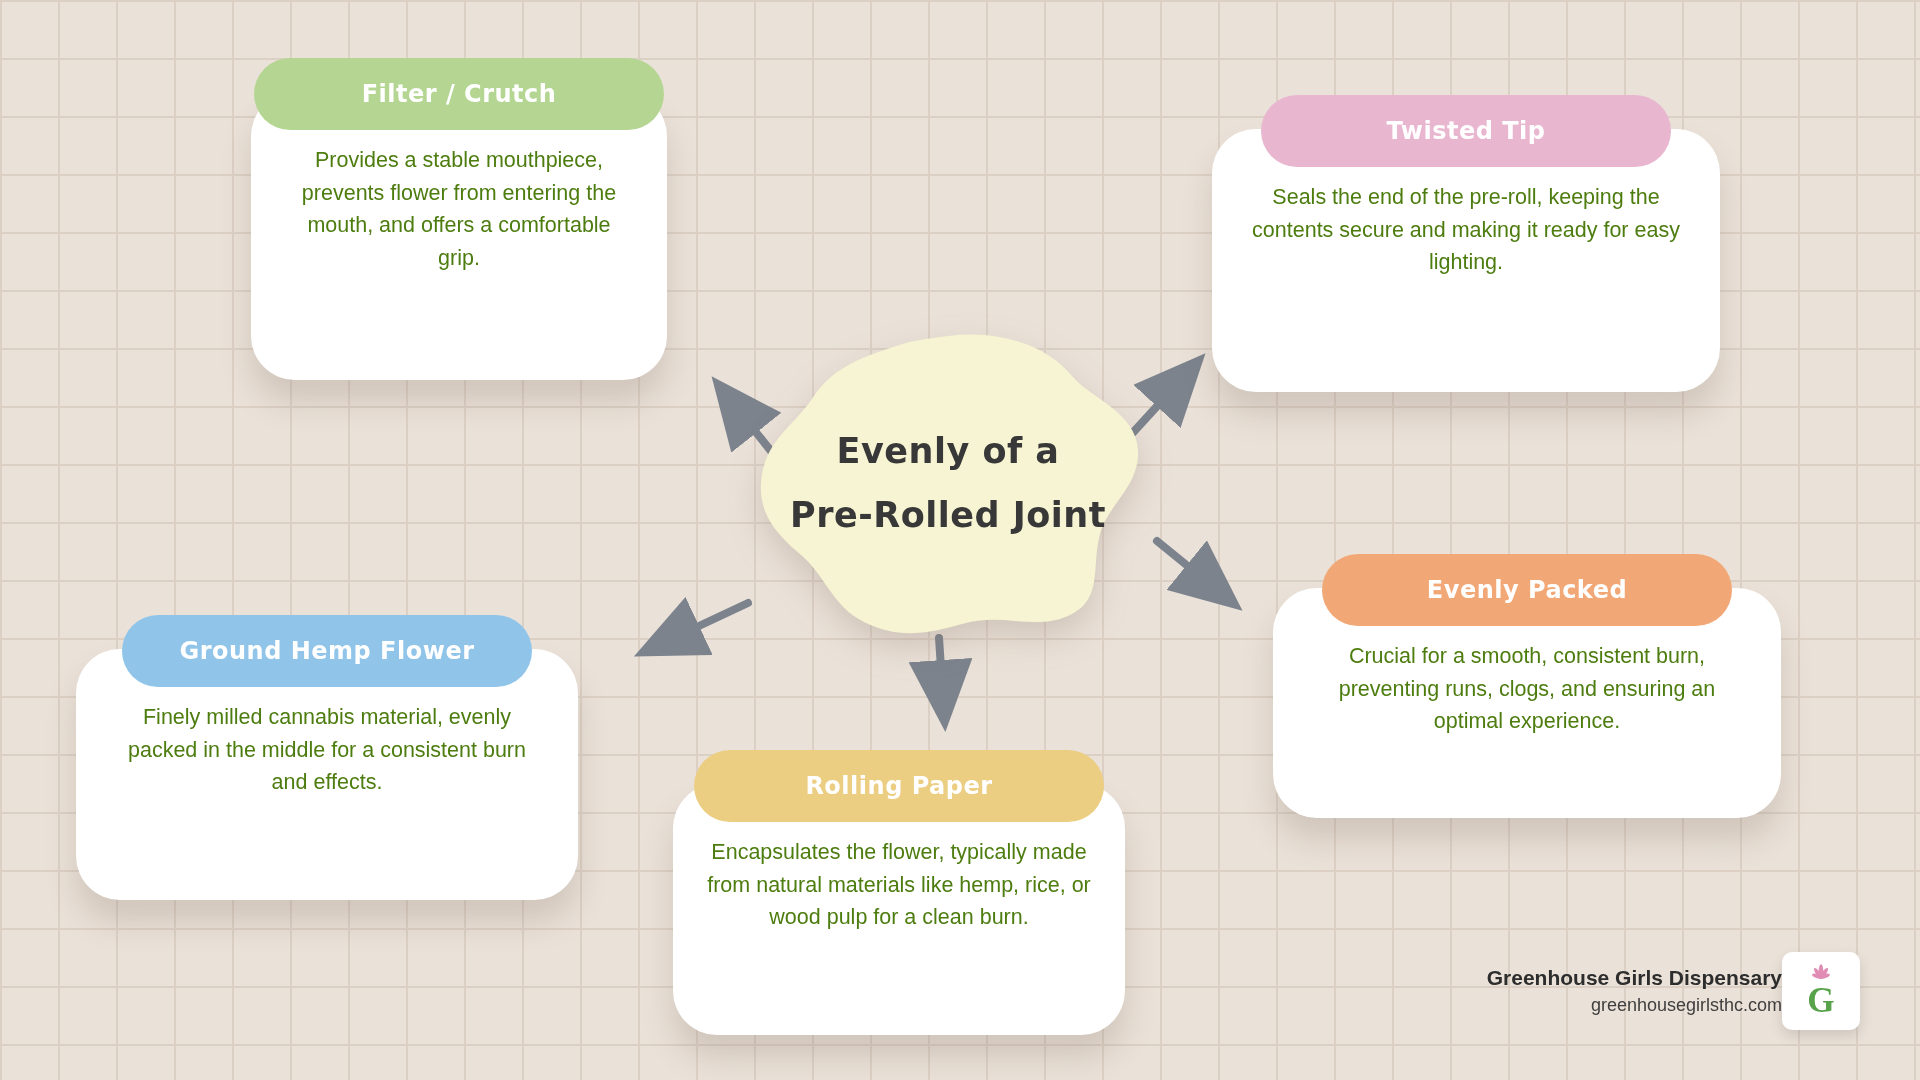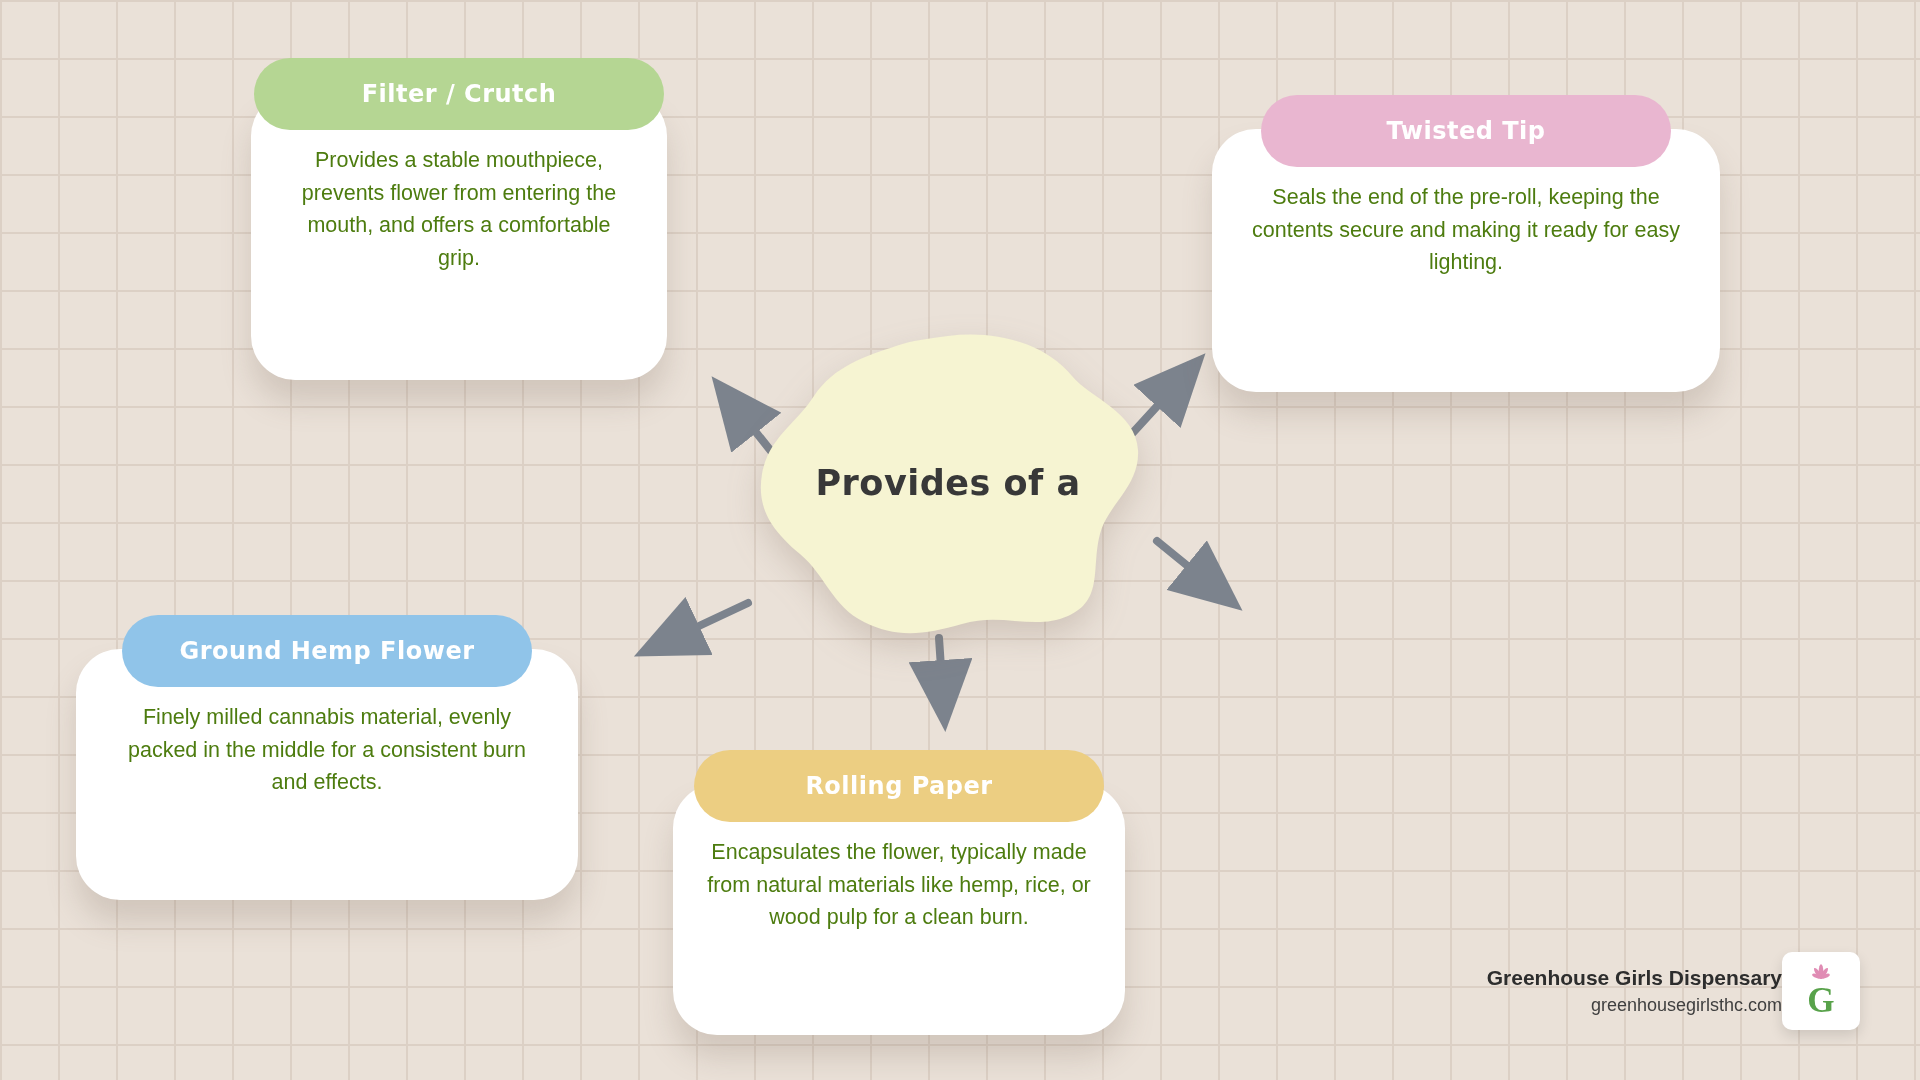--- a/index.html
+++ b/index.html
@@ -93,21 +93,22 @@
         C 335 240, 348 272, 312 288
         C 278 303, 246 284, 206 296
         C 168 307, 140 310, 108 294
         C 76 278, 70 248, 44 226
         C 18 204, 0 182, 6 146
         C 12 110, 40 96, 58 68
         C 78 38, 110 28, 140 18
         C 158 12, 170 11, 192 8 Z"></path>
     </svg>
     <div class="blob-title">
-      <div>Provides of a</div>
+      <div>Evenly of a</div>
+      <div>Pre-Rolled Joint</div>
     </div>
   </div>
 
   <section class="card card-filter">
     <div class="pill" style="background: rgb(181, 214, 147);">Filter / Crutch</div>
     <p class="card-body">Provides a stable mouthpiece, prevents flower from entering the mouth, and offers a comfortable grip.</p>
   </section>
 
   <section class="card card-twisted">
     <div class="pill" style="background: rgb(233, 182, 208);">Twisted Tip</div>
@@ -117,20 +118,24 @@
   <section class="card card-ground">
     <div class="pill" style="background: rgb(144, 196, 233);">Ground Hemp Flower</div>
     <p class="card-body">Finely milled cannabis material, evenly packed in the middle for a consistent burn and effects.</p>
   </section>
 
   <section class="card card-rolling">
     <div class="pill" style="background: rgb(236, 206, 130);">Rolling Paper</div>
     <p class="card-body">Encapsulates the flower, typically made from natural materials like hemp, rice, or wood pulp for a clean burn.</p>
   </section>
 
+  <section class="card card-evenly">
+    <div class="pill" style="background: rgb(242, 168, 118);">Evenly Packed</div>
+    <p class="card-body">Crucial for a smooth, consistent burn, preventing runs, clogs, and ensuring an optimal experience.</p>
+  </section>
 
   <div class="footer">
     <div class="footer-text">
       <div class="brand">Greenhouse Girls Dispensary</div>
       <div class="website">greenhousegirlsthc.com</div>
     </div>
     <div class="logo">
       <svg width="62" height="62" viewBox="0 0 60 60">
         <g fill="#e08cb4">
           <ellipse cx="30" cy="11" rx="2.2" ry="7"></ellipse>

